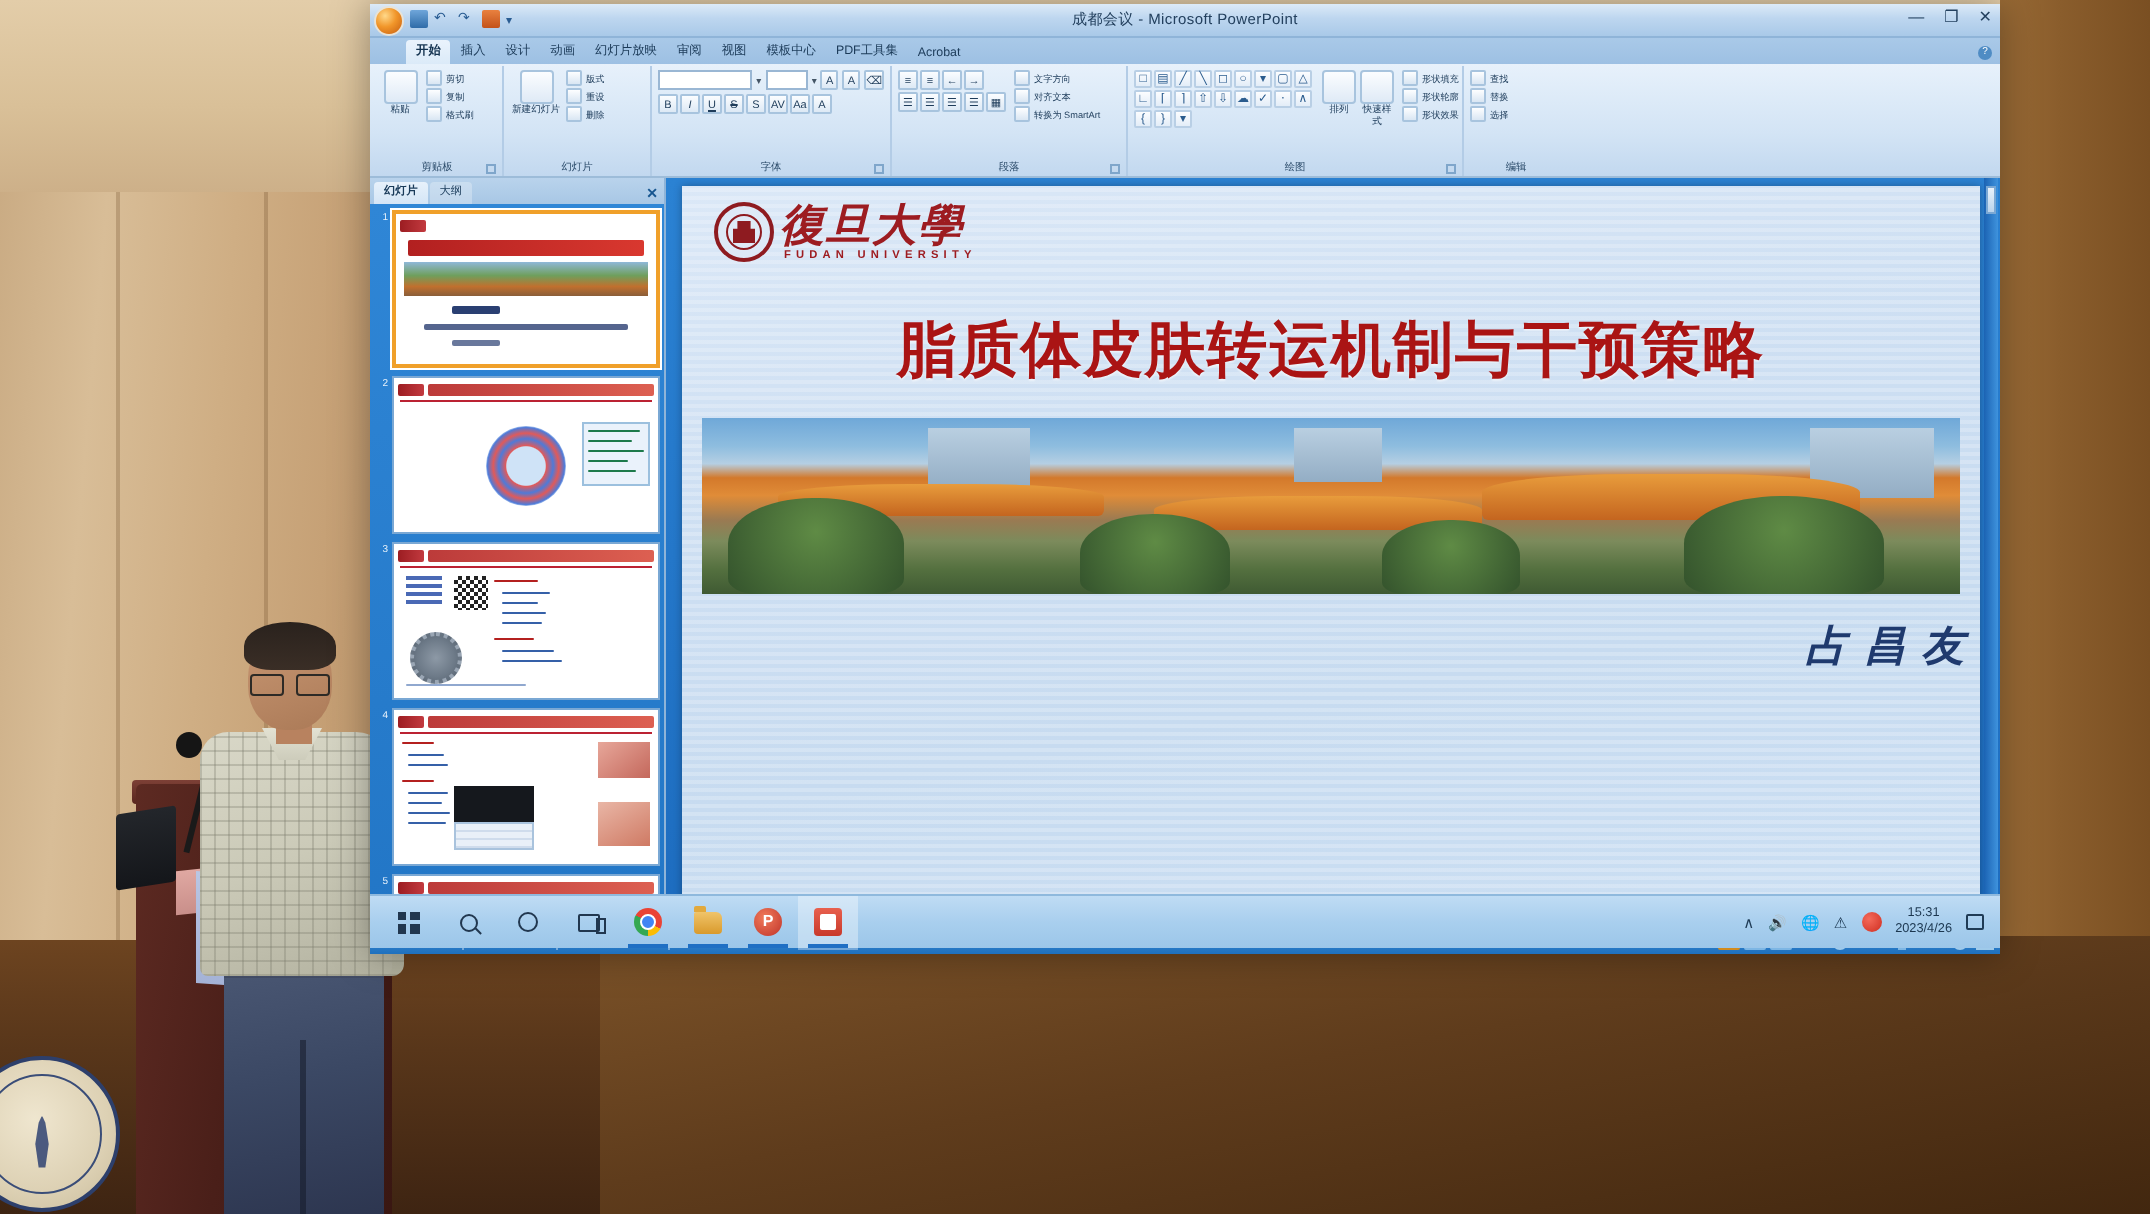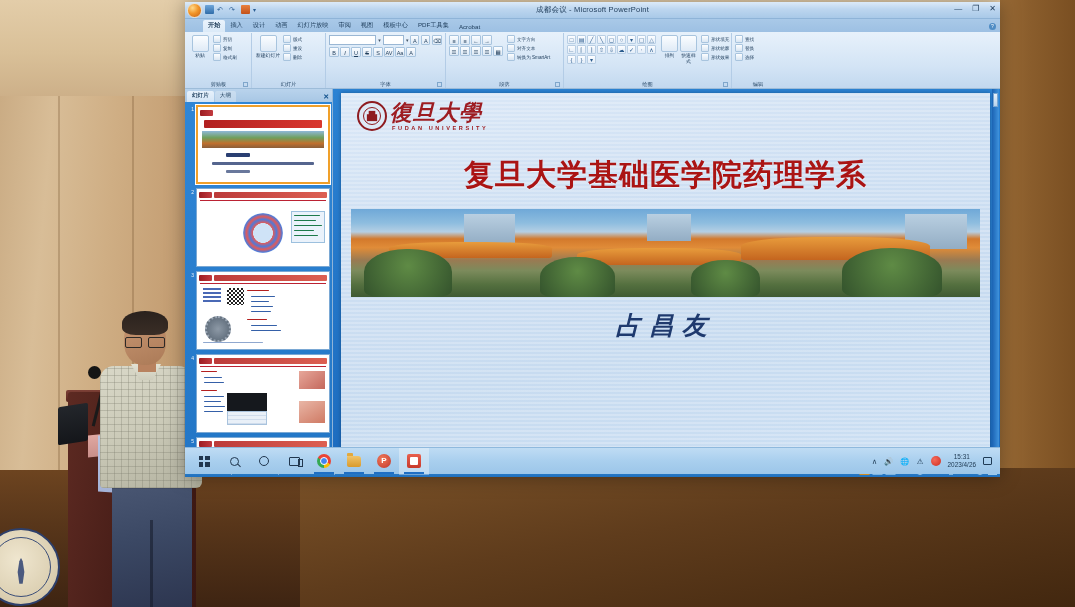--- a/index.html
+++ b/index.html
@@ -427,23 +427,23 @@
   .tree.t2 { left: 30%; width: 12%; height: 46%; }
   .tree.t3 { left: 54%; width: 11%; height: 42%; }
   .tree.t4 { left: 78%; width: 16%; height: 56%; }
   .bldg {
     position: absolute; top: 6%; background: linear-gradient(180deg,#b9cfe1,#93adc4);
   }
   .bldg.b1 { left: 18%; width: 8%; height: 34%; }
   .bldg.b2 { left: 47%; width: 7%; height: 30%; }
   .bldg.b3 { left: 88%; width: 10%; height: 40%; }
   .speaker-name {
-    position: absolute; left: 0; right: 0; top: 216px; text-align: center;
+    position: absolute; left: 0; right: 0; top: 216px; text-align: right;
     font-family: "Liberation Serif", serif; font-weight: bold; font-style: italic;
-    font-size: 25px; color: #1f3a6e; letter-spacing: 8px;
+    font-size: 21px; color: #1f3a6e; letter-spacing: 8px;
   }
   .dept {
     position: absolute; left: 0; right: 0; top: 252px; text-align: center;
     font-size: 15.5px; color: #203a63; letter-spacing: .6px;
   }
   .date {
     position: absolute; left: 0; right: 0; top: 284px; text-align: center;
     font-size: 12.5px; color: #22406d;
   }
   .vscroll {
@@ -914,21 +914,21 @@
       <div class="canvaswrap">
         <div class="slide">
           <div class="fudan-logo">
             <div class="fudan-seal"></div>
             <div class="fudan-word">
               <div class="fudan-cn">復旦大學</div>
               <div class="fudan-en">FUDAN UNIVERSITY</div>
             </div>
           </div>
 
-          <div class="slide-title">复旦大学基础医学院药理学系</div>
+          <div class="slide-title">脂质体皮肤转运机制与干预策略</div>
 
           <div class="campus-photo">
             <div class="bldg b1"></div>
             <div class="bldg b2"></div>
             <div class="bldg b3"></div>
             <div class="roof r1"></div>
             <div class="roof r2"></div>
             <div class="roof r3"></div>
             <div class="tree t1"></div>
             <div class="tree t2"></div>

